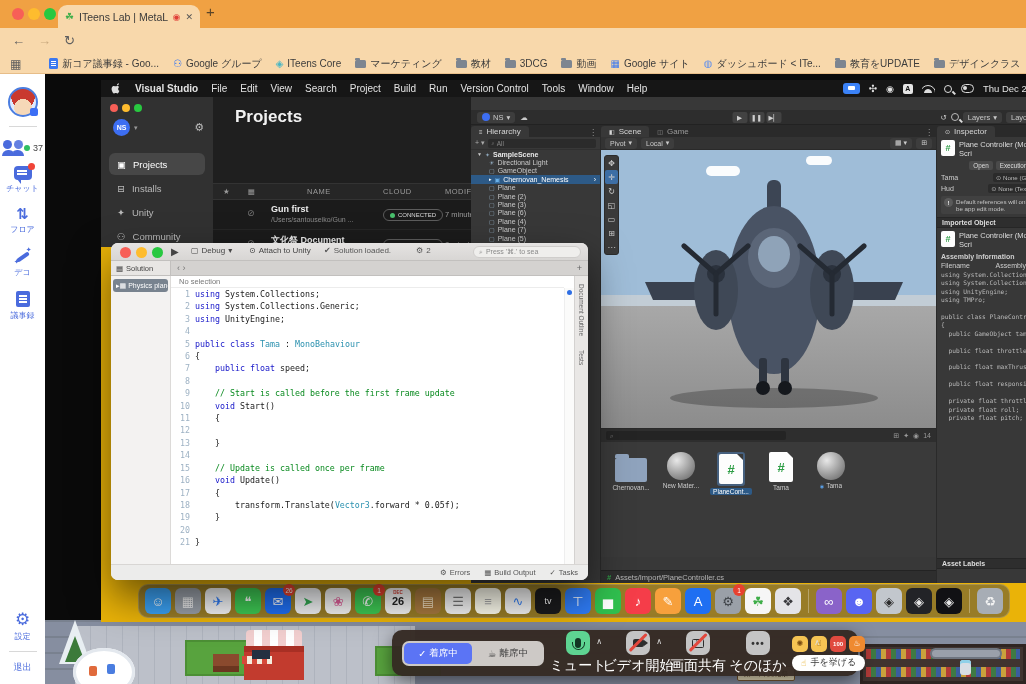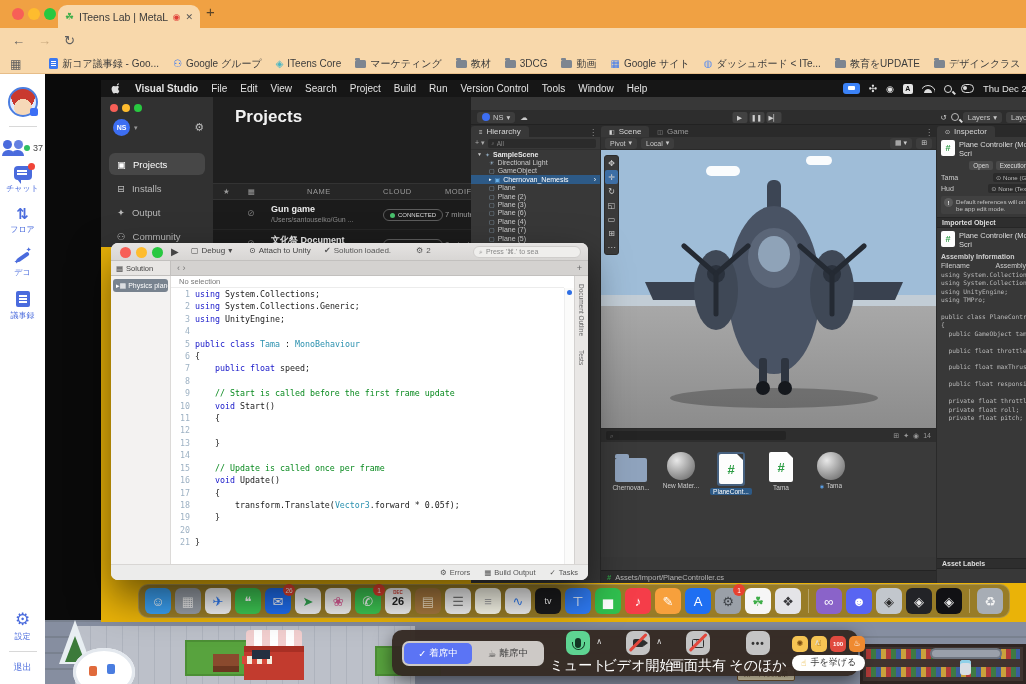--- a/index.html
+++ b/index.html
@@ -435,41 +435,41 @@
               <div class="hubitem on">
                 <span>▣</span>
                 <span>Projects</span>
               </div>
               <div class="hubitem">
                 <span>⊟</span>
                 <span>Installs</span>
               </div>
               <div class="hubitem">
                 <span>✦</span>
-                <span>Output</span>
+                <span>Unity</span>
               </div>
               <div class="hubitem">
                 <span>⚇</span>
                 <span>Community</span>
               </div>
             </div>
         </div>
         <div class="hubmain">
           <div class="hubtitle">Projects</div>
           <div class="hubhead" id="hubhead" style="position: relative;">
               <span style="margin-left: 10px;">★</span>
               <span style="margin-left: 18px;">▦</span>
               <span style="position: absolute; left: 58px; letter-spacing: 0.5px; margin-left: 36px;">NAME</span>
               <span style="position: absolute; left: 170px; letter-spacing: 0.5px;">CLOUD</span>
               <span style="position: absolute; left: 232px; letter-spacing: 0.5px;">MODIFIED</span>
             </div>
           <div id="hubrows">
               <div class="hubrow" style="top: 103px;">
                 <span style="position: absolute; left: 34px; top: 8px; color: rgb(119, 119, 119); font-size: 9px;">⊘</span>
-                <span style="position: absolute; left: 58px; top: 4px; color: rgb(236, 236, 236); font-size: 9px; font-weight: bold; white-space: nowrap;">Gun game</span>
+                <span style="position: absolute; left: 58px; top: 4px; color: rgb(236, 236, 236); font-size: 9px; font-weight: bold; white-space: nowrap;">Gun first</span>
                 <span style="position: absolute; left: 58px; top: 16px; color: rgb(138, 138, 138); font-size: 7px; white-space: nowrap;">/Users/santouseiko/Gun ...</span>
                 <span class="cloudpill">
                   <i></i>
                   <span>CONNECTED</span>
                 </span>
                 <span style="position: absolute; left: 232px; top: 10px; color: rgb(154, 154, 154); font-size: 7.5px; white-space: nowrap;">7 minute</span>
               </div>
               <div class="hubrow" style="top: 133px;">
                 <span style="position: absolute; left: 34px; top: 8px; color: rgb(119, 119, 119); font-size: 9px;">⊘</span>
                 <span style="position: absolute; left: 58px; top: 4px; color: rgb(236, 236, 236); font-size: 9px; font-weight: bold; white-space: nowrap;">文化祭 Document</span>

